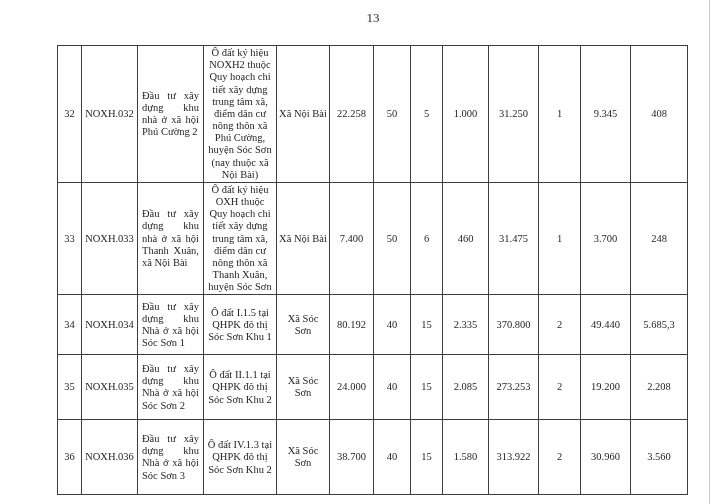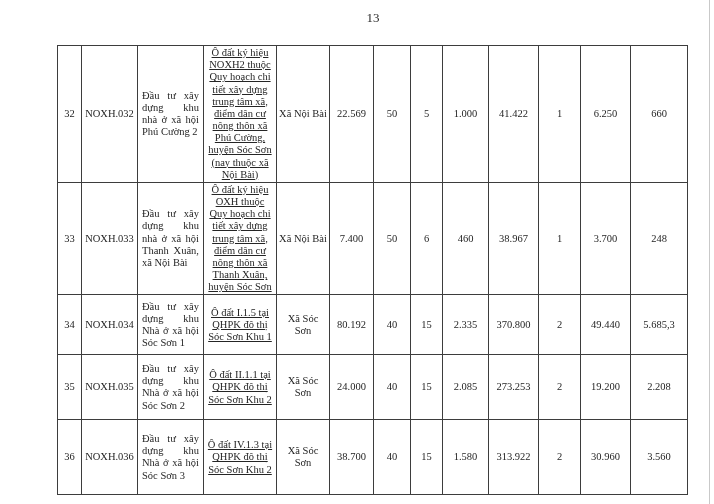--- a/index.html
+++ b/index.html
@@ -41,21 +41,20 @@
     padding: 1px 2px;
     word-wrap: break-word;
     color: #252525;
   }
   table.data-table td.col-name {
     text-align: justify;
     padding: 1px 4px;
   }
   table.data-table td.col-plot {
     padding: 1px 3px;
-    text-decoration: underline;
   }
   .scan-edge {
     position: absolute;
     left: 709px;
     top: 0;
     width: 1px;
     height: 504px;
     background: #c9c9c9;
   }
 </style>
@@ -80,40 +79,40 @@
     <col style="width:50px">
     <col style="width:57px">
   </colgroup>
   <tbody>
       <tr style="height: 120px;">
         <td class="col-stt">32</td>
         <td class="col-code">NOXH.032</td>
         <td class="col-name">Đầu tư xây dựng khu nhà ở xã hội Phú Cường 2</td>
         <td class="col-plot">Ô đất ký hiệu NOXH2 thuộc Quy hoạch chi tiết xây dựng trung tâm xã, điểm dân cư nông thôn xã Phú Cường, huyện Sóc Sơn (nay thuộc xã Nội Bài)</td>
         <td class="col-commune">Xã Nội Bài</td>
-        <td class="col-value">22.569</td>
+        <td class="col-value">22.258</td>
         <td class="col-value">50</td>
         <td class="col-value">5</td>
         <td class="col-value">1.000</td>
-        <td class="col-value">41.422</td>
+        <td class="col-value">31.250</td>
         <td class="col-value">1</td>
-        <td class="col-value">6.250</td>
-        <td class="col-value">660</td>
+        <td class="col-value">9.345</td>
+        <td class="col-value">408</td>
       </tr>
       <tr style="height: 97px;">
         <td class="col-stt">33</td>
         <td class="col-code">NOXH.033</td>
         <td class="col-name">Đầu tư xây dựng khu nhà ở xã hội Thanh Xuân, xã Nội Bài</td>
         <td class="col-plot">Ô đất ký hiệu OXH thuộc Quy hoạch chi tiết xây dựng trung tâm xã, điểm dân cư nông thôn xã Thanh Xuân, huyện Sóc Sơn</td>
         <td class="col-commune">Xã Nội Bài</td>
         <td class="col-value">7.400</td>
         <td class="col-value">50</td>
         <td class="col-value">6</td>
         <td class="col-value">460</td>
-        <td class="col-value">38.967</td>
+        <td class="col-value">31.475</td>
         <td class="col-value">1</td>
         <td class="col-value">3.700</td>
         <td class="col-value">248</td>
       </tr>
       <tr style="height: 60px;">
         <td class="col-stt">34</td>
         <td class="col-code">NOXH.034</td>
         <td class="col-name">Đầu tư xây dựng khu Nhà ở xã hội Sóc Sơn 1</td>
         <td class="col-plot">Ô đất I.1.5 tại QHPK đô thị Sóc Sơn Khu 1</td>
         <td class="col-commune">Xã Sóc Sơn</td>

